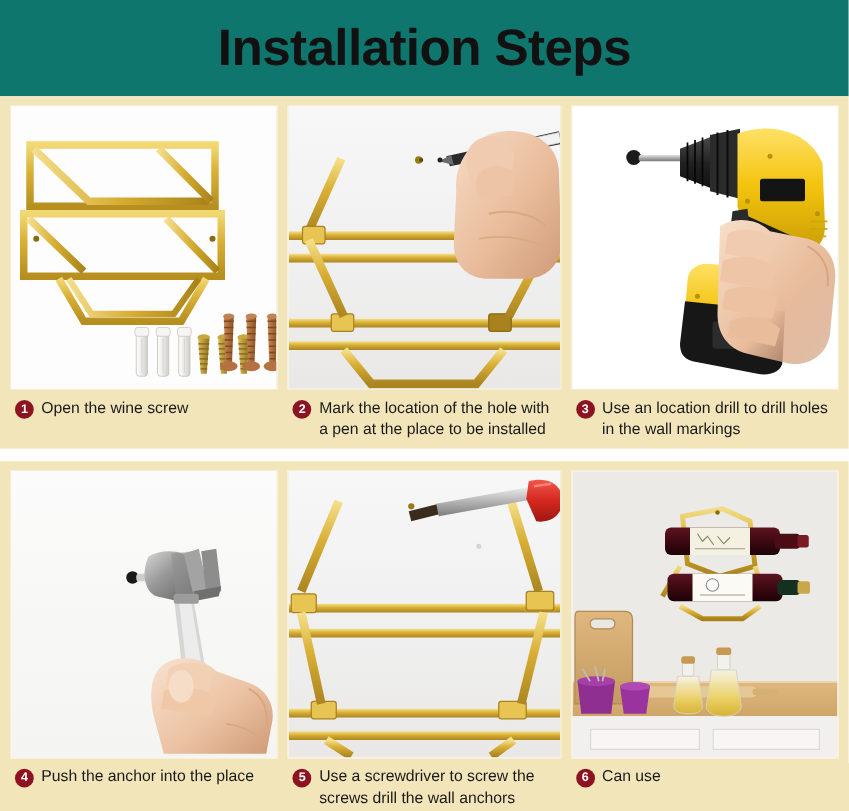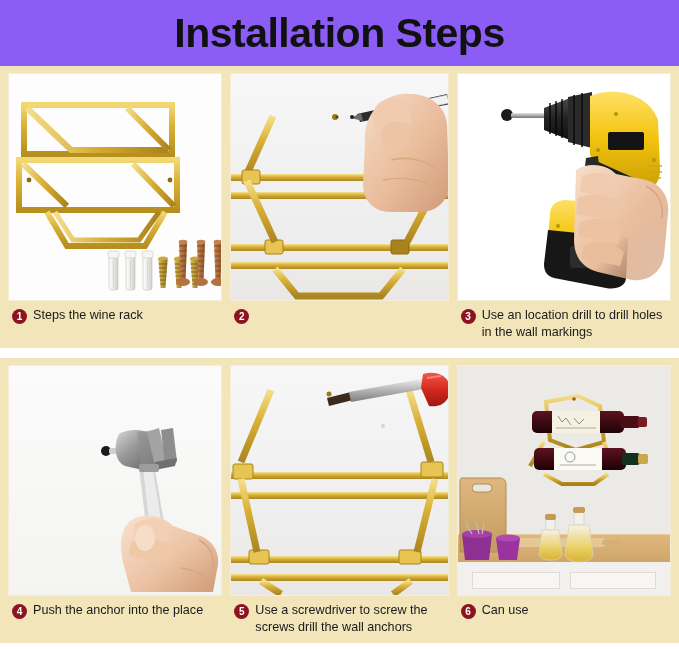--- a/index.html
+++ b/index.html
@@ -6,23 +6,23 @@
   html, body {
     width: 679px; height: 649px;
     background: #ffffff;
     font-family: "Liberation Sans", sans-serif;
     overflow: hidden;
   }
   #page { position: relative; width: 679px; height: 649px; background: #ffffff; }
 
   
   .title-bar {
-    height: 66px;
+    height: 77px;
     display: flex; align-items: center; justify-content: center;
-    background: #8b5cf6;
+    background: #0f766e;
   }
   .title-bar h1 {
     font-size: 41px;
     font-weight: bold;
     letter-spacing: -0.5px;
     color: #111111;
     font-family: "Liberation Sans", sans-serif;
   }
 
   
@@ -221,21 +221,21 @@
                   <ellipse cx="209" cy="168" rx="4.4" ry="2.2" fill="#c08355"></ellipse>
                   <ellipse cx="209" cy="208" rx="7" ry="4" fill="#b5713f"></ellipse>
                   <path d="M205.1 172 h7.8 M205.3 177 h7.4 M205.6 182 h6.9 M205.9 187 h6.3 M206.2 192 h5.7 M206.5 197 h5.1 M206.8 202 h4.5" stroke="#7c4a22" stroke-width="1.1"></path>
                 </g>
               </g>
             </svg>
           </div>
         </div>
         <div class="caption">
           <div class="badge">1</div>
-          <div class="cap-text">Steps the wine rack</div>
+          <div class="cap-text">Open the wine screw</div>
         </div>
       </div>
 
       <div class="cell mid">
         <div class="photo">
           <div class="scene wall">
             <svg width="219" height="226" viewBox="0 0 219 226">
               <defs>
                 <linearGradient id="gold2" x1="0" y1="0" x2="0" y2="1">
                   <stop offset="0%" stop-color="#f5e08a"></stop>
@@ -285,20 +285,21 @@
                 <path d="M142 46 C140 34 150 24 162 24 C174 24 182 34 180 46 L176 62 L146 64 Z" fill="#f0cbaf"></path>
                 <path d="M150 66 C148 54 158 46 170 48 L182 52 L178 72 L152 74 Z" fill="#edc4a5"></path>
                 <path d="M160 86 C176 82 196 86 206 96" stroke="#d9a982" stroke-width="1.6" fill="none"></path>
                 <path d="M152 106 C172 102 194 106 206 114" stroke="#d9a982" stroke-width="1.4" fill="none"></path>
               </g>
             </svg>
           </div>
         </div>
         <div class="caption">
           <div class="badge">2</div>
+          <div class="cap-text">Mark the location of the hole with a pen at the place to be installed</div>
         </div>
       </div>
 
       <div class="cell">
         <div class="photo">
           <div class="scene p3-bg">
             <svg width="215" height="226" viewBox="0 0 215 226">
               <defs>
                 <linearGradient id="yel" x1="0" y1="0" x2="0" y2="1">
                   <stop offset="0%" stop-color="#ffe066"></stop>

